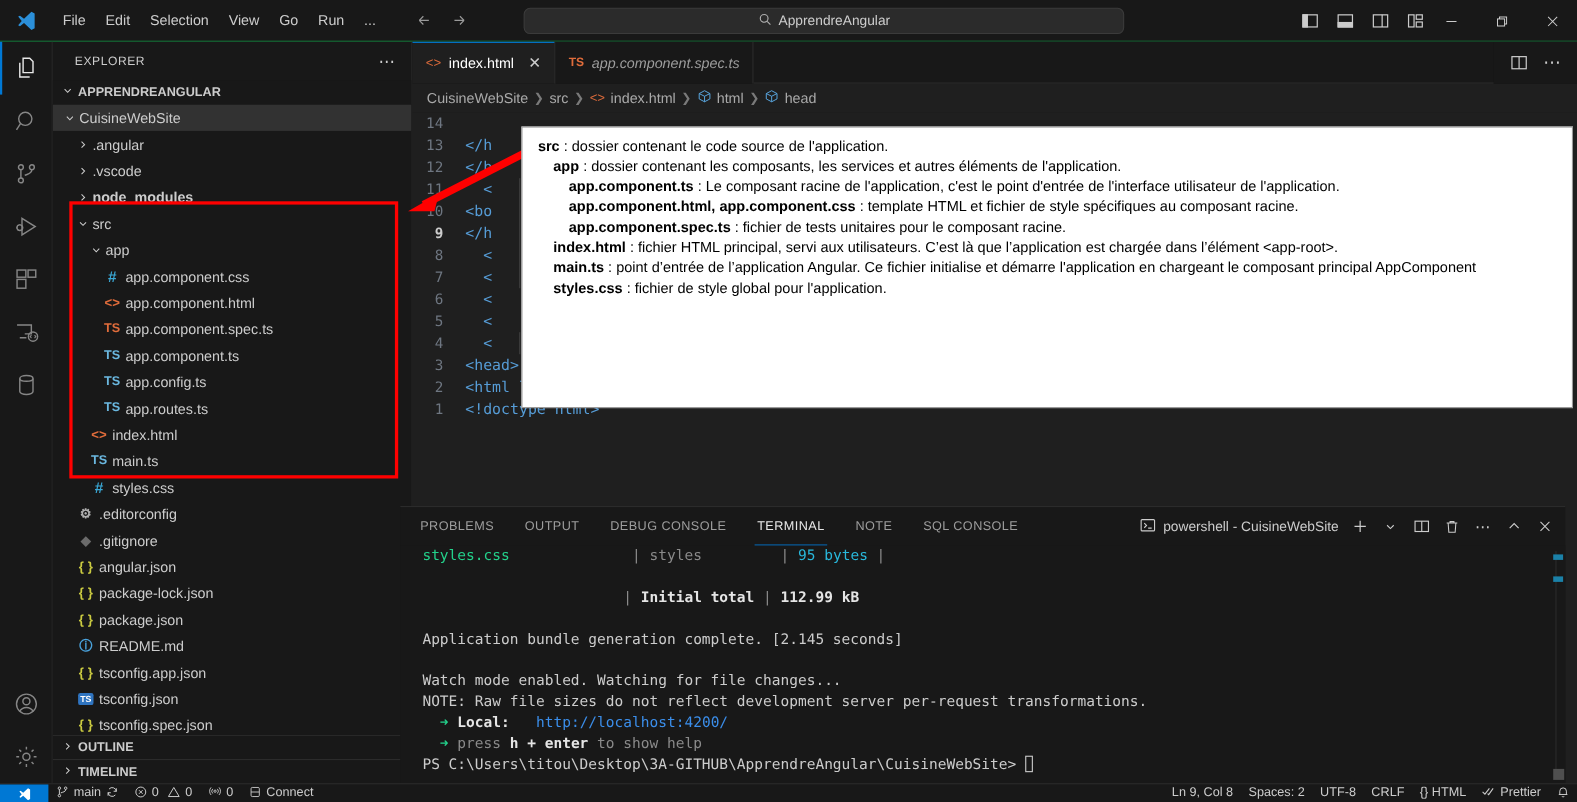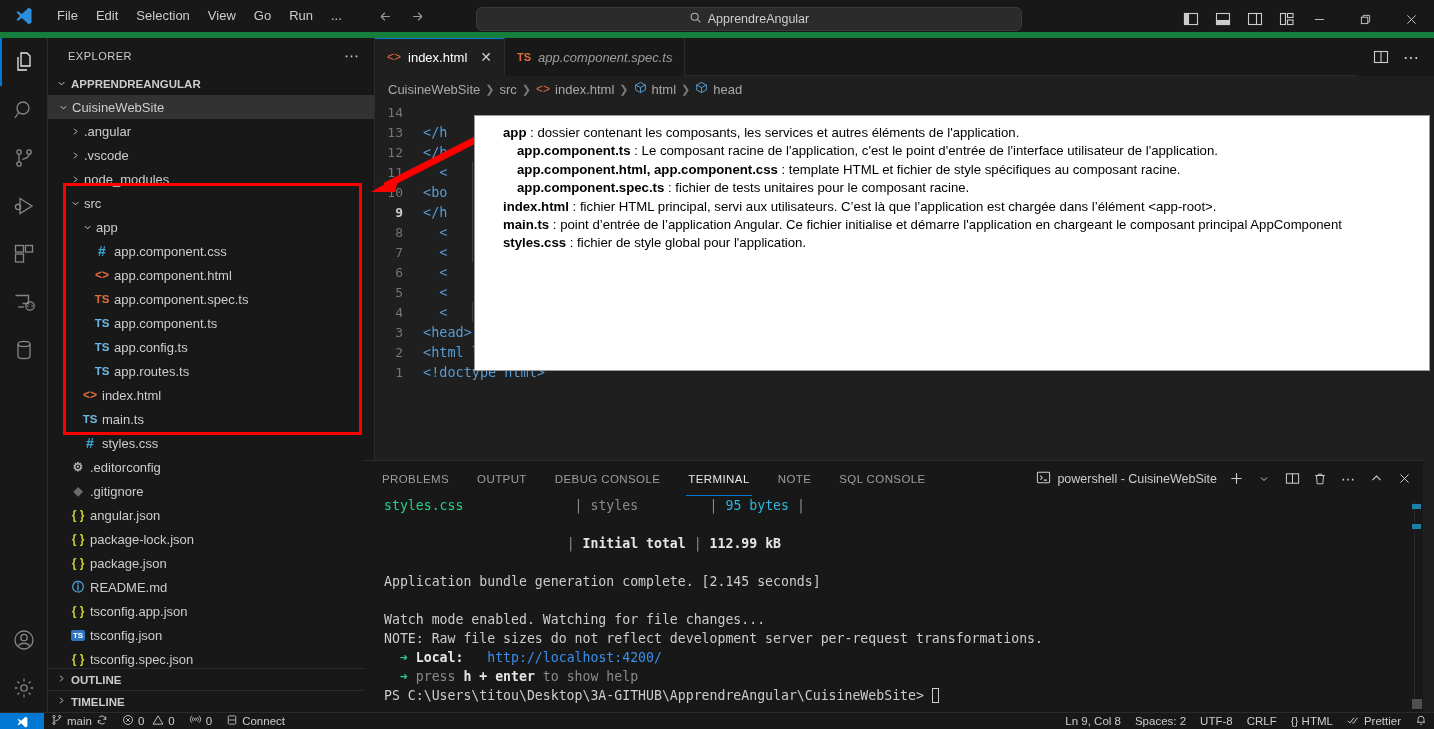--- a/index.html
+++ b/index.html
@@ -9,21 +9,21 @@
     font-family: "Liberation Sans", sans-serif;
     color: #cccccc;
     overflow: hidden;
   }
   #app { position: relative; width: 1434px; height: 729px; }
 
   
   .titlebar {
     position: absolute; top: 0; left: 0; width: 1434px; height: 38px;
     background: #181818; display: flex; align-items: center;
-    border-bottom: 6px solid #15803d;
+    border-bottom: 1px solid #15803d;
   }
   .vscode-logo { width: 48px; height: 38px; display: flex; align-items: center; justify-content: center; }
   .menu { display: flex; align-items: center; height: 38px; }
   .menu-item {
     padding: 0 9px; height: 26px; line-height: 26px;
     font-size: 13px; color: #cccccc; border-radius: 4px; cursor: default;
   }
   .nav-arrows { display: flex; align-items: center; gap: 6px; margin-left: 22px; }
   .nav-arrow {
     width: 26px; height: 26px; display: flex; align-items: center; justify-content: center;
@@ -383,21 +383,21 @@
           <span class="lbl">.angular</span>
         </div>
         <div class="row folder-row" style="padding-left: 20px;">
           <span class="chev">
             <svg width="11" height="11" viewBox="0 0 16 16" fill="none" stroke="#cccccc" stroke-width="1.4">
               <path d="M6 4l4 4-4 4"></path>
             </svg>
           </span>
           <span class="lbl">.vscode</span>
         </div>
-        <div class="row folder-row" style="padding-left: 20px;">
+        <div class="row folder-row" style="padding-left: 20px; font-weight: bold;">
           <span class="chev">
             <svg width="11" height="11" viewBox="0 0 16 16" fill="none" stroke="#cccccc" stroke-width="1.4">
               <path d="M6 4l4 4-4 4"></path>
             </svg>
           </span>
           <span class="lbl">node_modules</span>
         </div>
         <div class="row folder-row" style="padding-left: 20px;">
           <span class="chev">
             <svg width="11" height="11" viewBox="0 0 16 16" fill="none" stroke="#cccccc" stroke-width="1.4">
@@ -671,20 +671,21 @@
     </div>
   </div>
 
   <div class="red-box"></div>
   <svg class="red-arrow" viewBox="0 0 130 70">
     <path d="M128 6 L30 56" stroke="#ff0000" stroke-width="7" fill="none"></path>
     <path d="M16 62 L44 46 L40 62 Z" fill="#ff0000"></path>
   </svg>
 
   <div class="tooltip" id="tooltip">
+      <div class="tt-line"><b>src</b><span> : dossier contenant le code source de l'application.</span></div>
       <div class="tt-line tt-i1"><b>app</b><span> : dossier contenant les composants, les services et autres éléments de l'application.</span></div>
       <div class="tt-line tt-i2"><b>app.component.ts</b><span> : Le composant racine de l'application, c'est le point d'entrée de l'interface utilisateur de l'application.</span></div>
       <div class="tt-line tt-i2"><b>app.component.html, app.component.css</b><span> : template HTML et fichier de style spécifiques au composant racine.</span></div>
       <div class="tt-line tt-i2"><b>app.component.spec.ts</b><span> : fichier de tests unitaires pour le composant racine.</span></div>
       <div class="tt-line tt-i1"><b>index.html</b><span> : fichier HTML principal, servi aux utilisateurs. C’est là que l’application est chargée dans l’élément &lt;app-root&gt;.</span></div>
       <div class="tt-line tt-i1"><b>main.ts</b><span> : point d’entrée de l’application Angular. Ce fichier initialise et démarre l'application en chargeant le composant   principal AppComponent</span></div>
       <div class="tt-line tt-i1"><b>styles.css</b><span> : fichier de style global pour l'application.</span></div>
     </div>
 
   <div class="panel">

